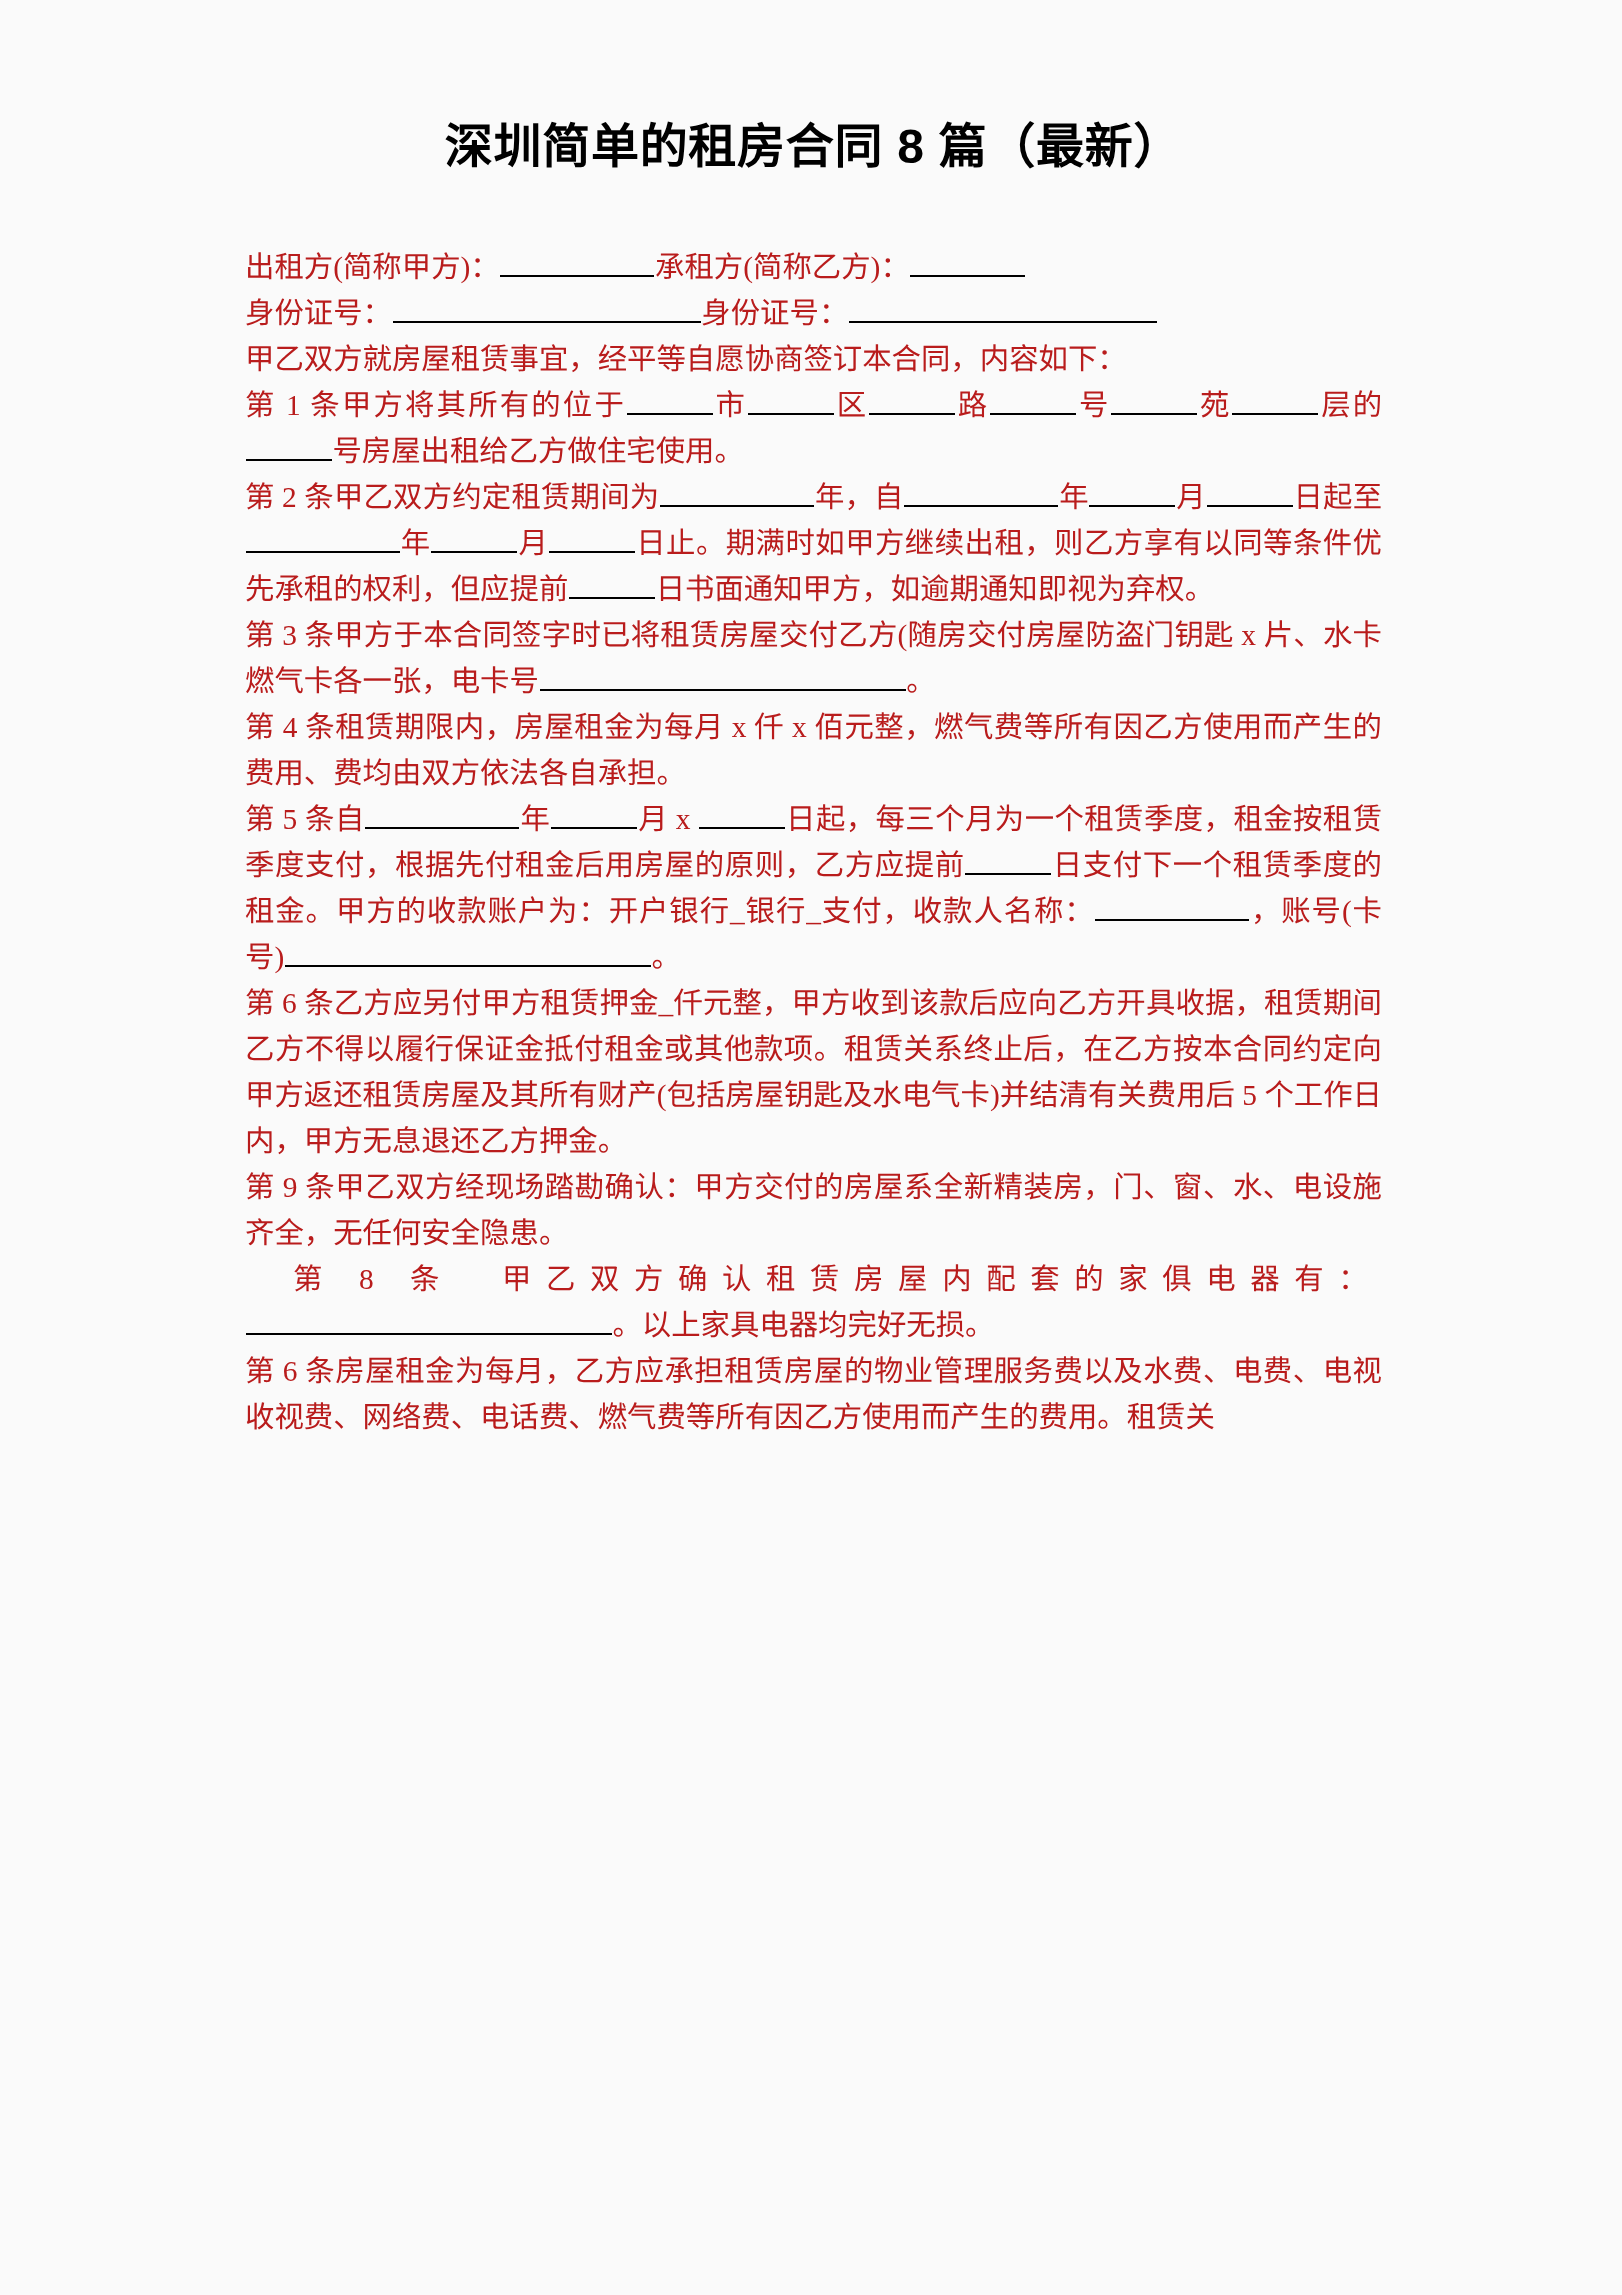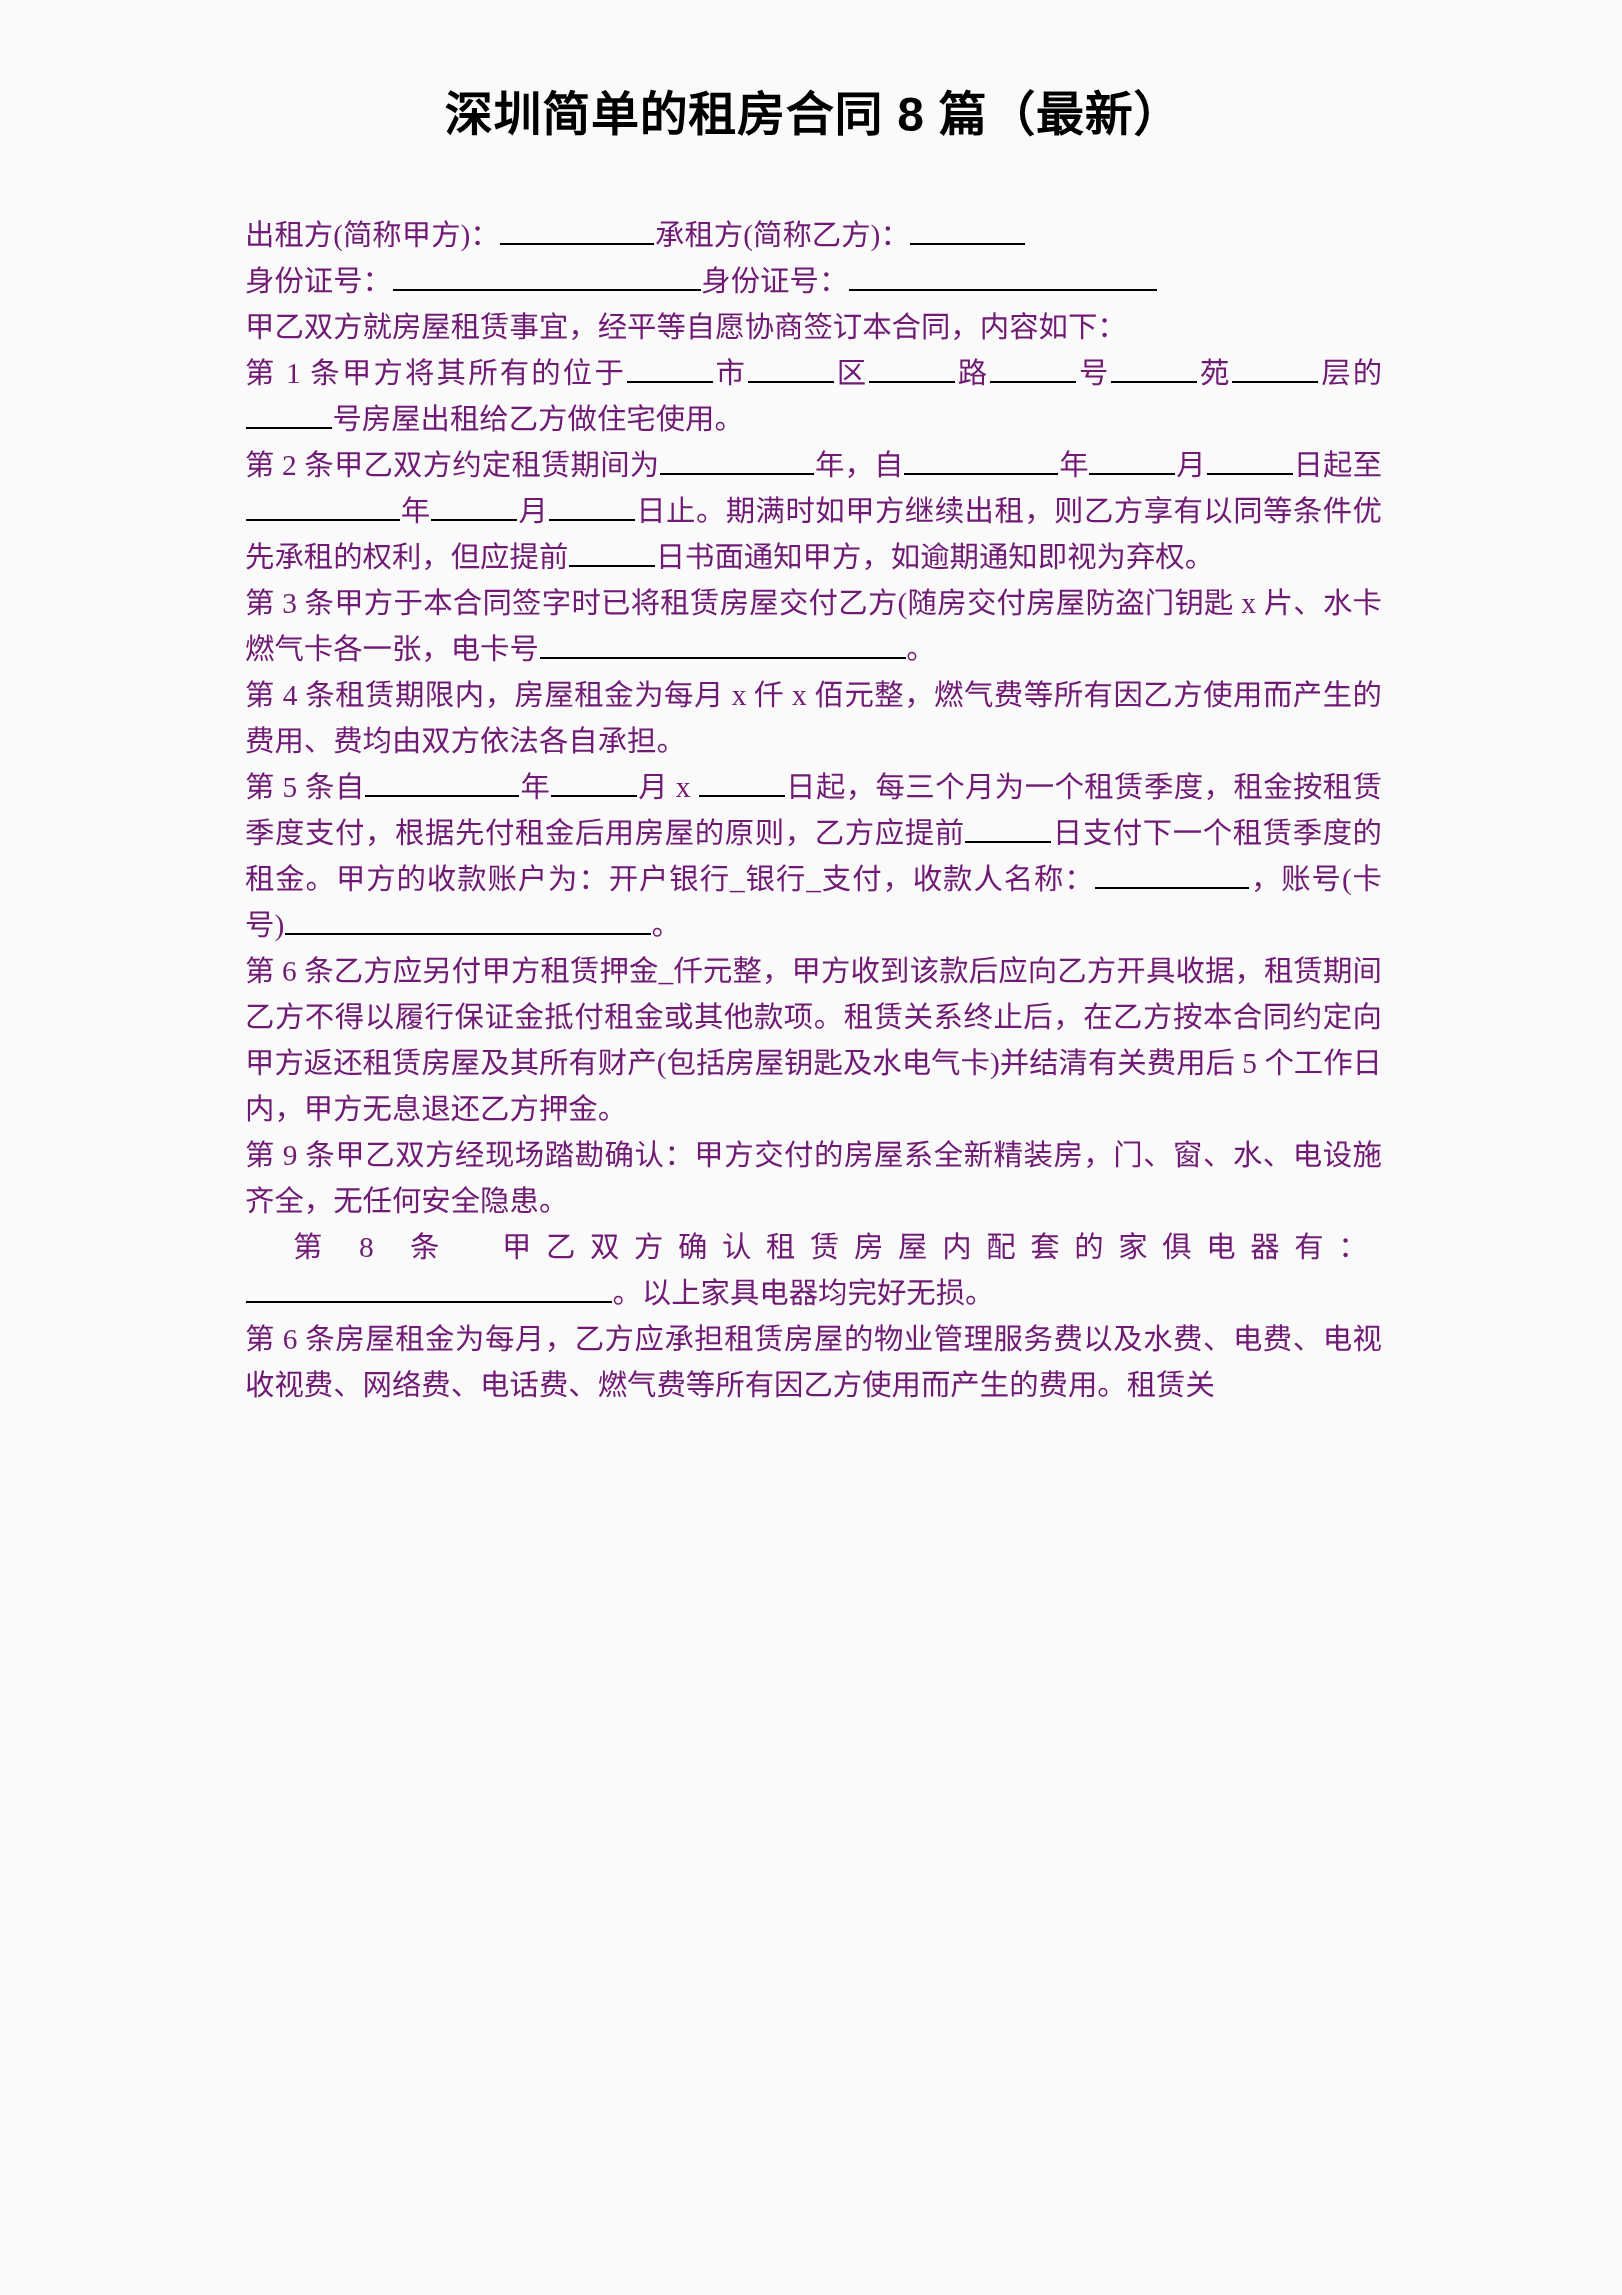--- a/index.html
+++ b/index.html
@@ -24,34 +24,34 @@
     top: 0;
     width: 1137px;
   }
   .doc-title {
     font-family: "Liberation Sans", "DejaVu Sans", sans-serif;
     font-weight: bold;
     font-size: 48px;
     line-height: 1.2;
     text-align: center;
     margin: 0;
-    padding-top: 86px;
+    padding-top: 118px;
     letter-spacing: 0.7px;
     color: #000;
   }
   .body-block {
     margin-top: 68px;
   }
   p.para {
     margin: 0 0 0 0;
     font-size: 29.4px;
     line-height: 46px;
     text-align: justify;
     text-justify: inter-ideograph;
-    color: #701a75;
+    color: #b91c1c;
     word-break: break-all;
   }
   p.para.tight {
     text-align: left;
   }
   
   p.para.spread {
     text-align: justify;
     text-justify: inter-ideograph;
   }

